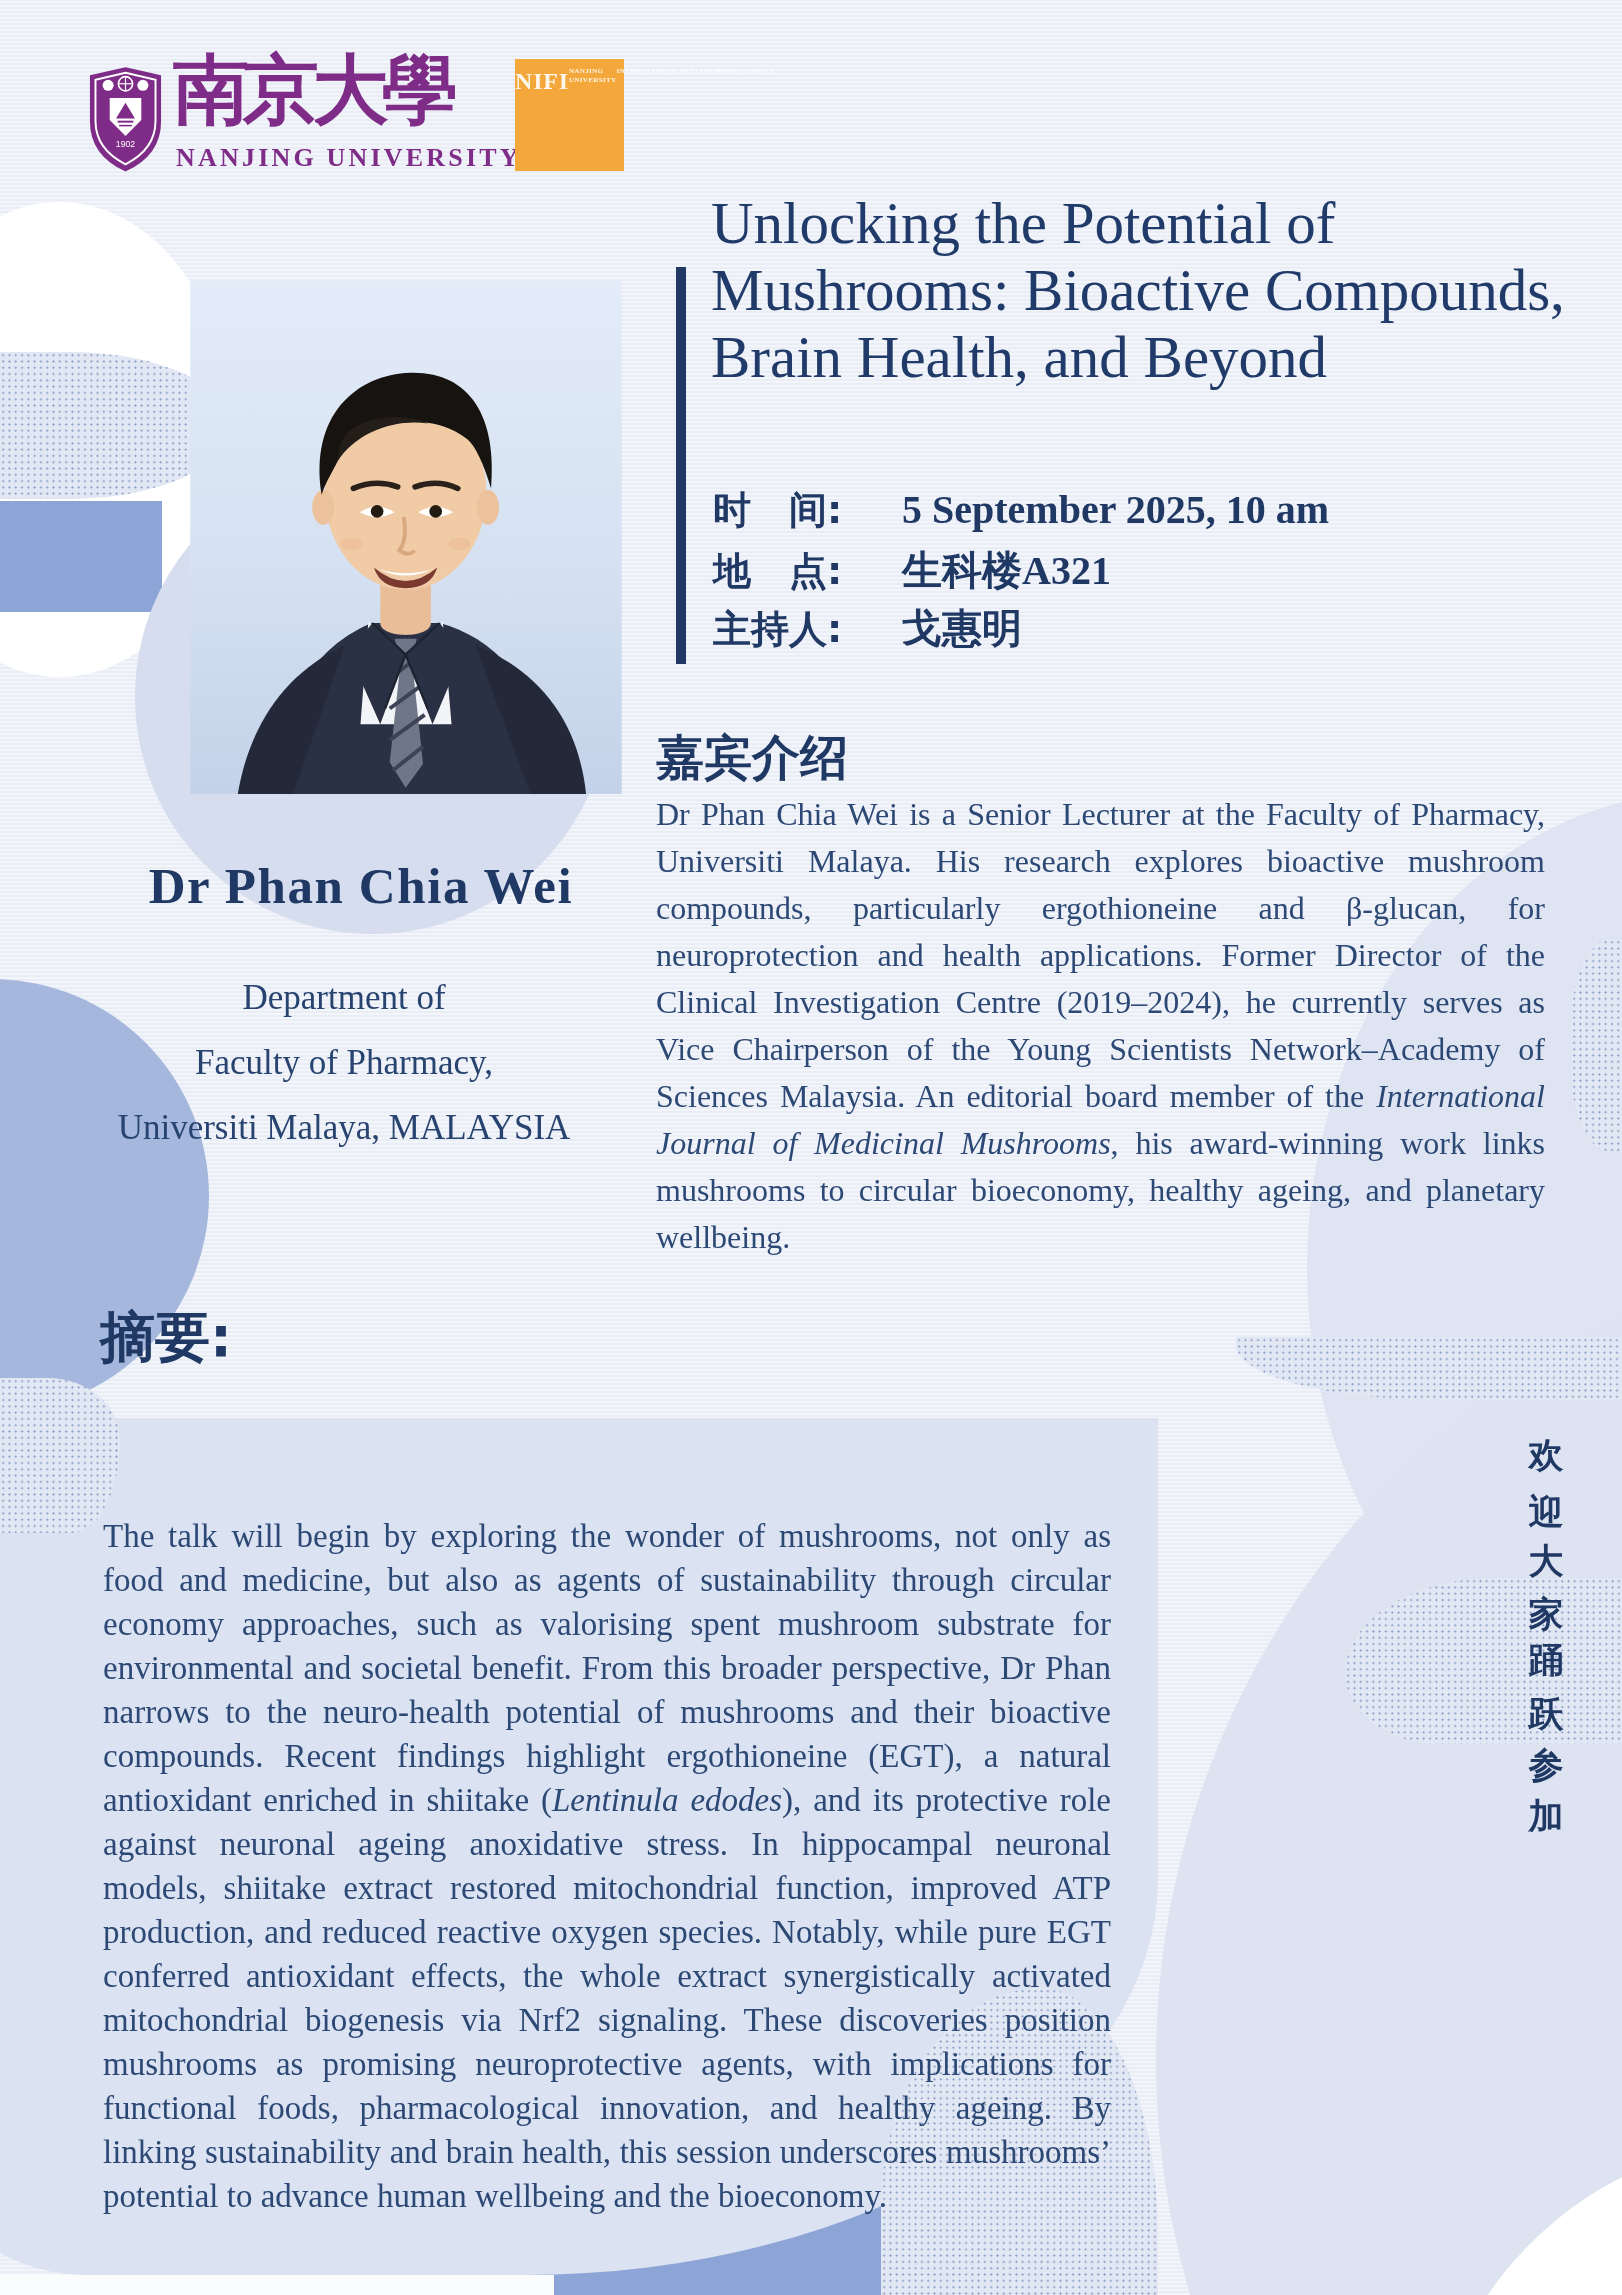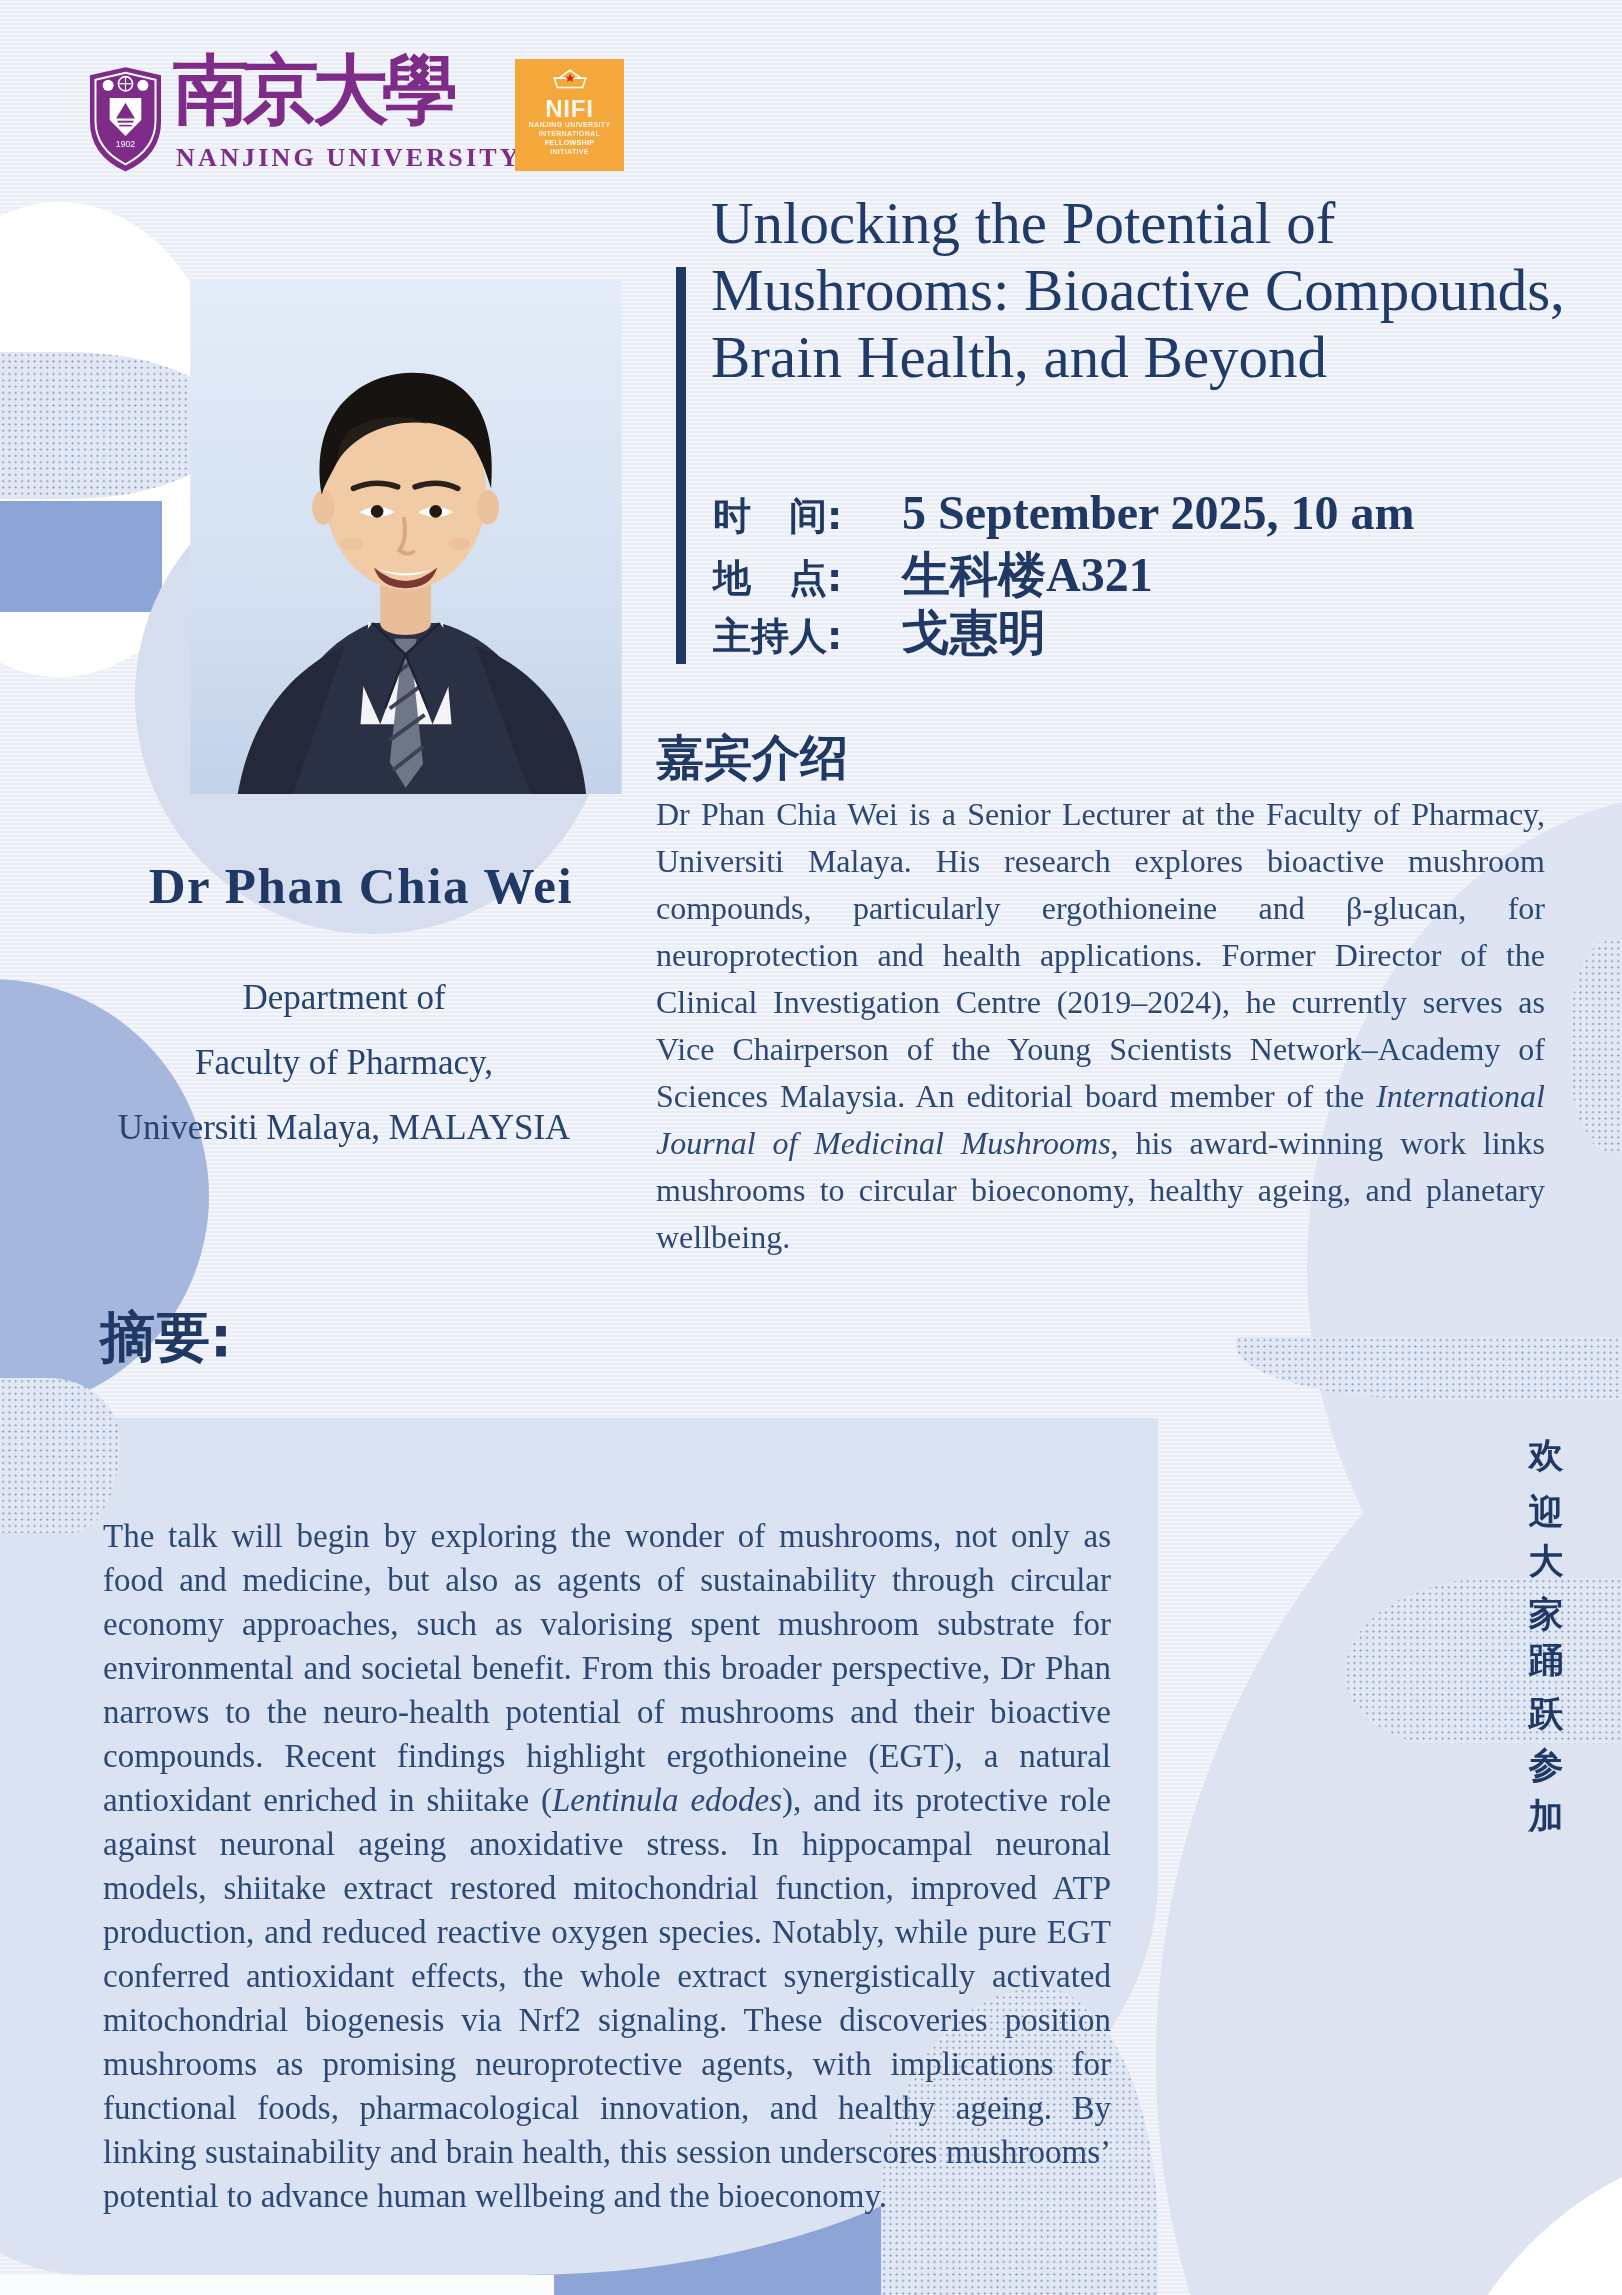--- a/index.html
+++ b/index.html
@@ -33,33 +33,33 @@
     border-bottom-right-radius:634px 396px;border-bottom-left-radius:135px 95px;}
   .deco-dot-strip-bottom{left:881px;top:1988px;width:277px;height:307px;border-top-left-radius:174px 238px;border-top-right-radius:127px 269px;}
   .deco-white-corner{left:1426px;top:2139px;width:713px;height:713px;border-radius:50%;background:#FFFFFF;}
   .deco-white-strip-bottom{left:0;top:2275px;width:554px;height:20.6px;background:#FBFCFE;}
   
   .nju-cn{left:173px;top:46px;width:285px;font-family:"DejaVu Serif","Liberation Serif",serif;
     font-weight:bold;font-size:76px;line-height:87px;letter-spacing:-6.3px;color:#7E2C87;white-space:nowrap;}
   .nju-en{left:176px;top:143px;font-family:"Liberation Serif",serif;font-weight:bold;
     font-size:26px;letter-spacing:3.2px;color:#7E2C87;white-space:nowrap;}
   .nifi-badge{left:515px;top:59px;width:109px;height:112px;background:#F4A83C;
-    display:flex;flex-direction:column;align-items:center;padding-top:8px;box-sizing:border-box;
-    font-family:Liberation Sans, sans-serif;}
+    display:flex;align-items:flex-start;padding-top:8px;box-sizing:border-box;
+    font-family:Liberation Serif, serif;}
   .nifi-acronym{color:#FDF6EA;font-weight:bold;font-size:24px;line-height:25px;letter-spacing:0.8px;margin-top:1.6px;}
   .nifi-line{color:rgba(255,255,255,.85);font-size:7.1px;line-height:9px;letter-spacing:0.3px;font-weight:bold;}
   .nifi-line.strong{color:#FFFFFF;}
   
   .title-bar{left:676px;top:267px;width:10.3px;height:397px;background:#1F3864;}
   .page-title{left:711px;top:190px;width:859px;font-size:59px;line-height:67px;color:#203B69;}
   .details{left:713px;top:485px;width:871px;}
   .detail-row{display:flex;align-items:baseline;height:58px;}
   .detail-label{width:189px;font-family:"DejaVu Sans","Liberation Sans",sans-serif;
     font-weight:bold;font-size:38px;color:#1F3864;white-space:nowrap;}
-  .detail-value{font-weight:bold;font-size:48px;color:#1F3864;white-space:nowrap;
+  .detail-value{font-weight:bold;font-size:40px;color:#1F3864;white-space:nowrap;
     font-family:"Liberation Serif","DejaVu Serif",serif;}
   
   .photo-frame{left:190px;top:281px;width:432px;height:513px;}
   .speaker-name{left:72px;top:857px;width:578px;text-align:center;font-weight:bold;
     font-size:51px;color:#1F3864;letter-spacing:1.6px;}
   .affiliation{left:55px;top:965px;width:578px;text-align:center;font-size:35px;
     line-height:65px;color:#27436F;}
   
   .bio-heading{left:656px;top:726px;font-family:"DejaVu Sans","Liberation Sans",sans-serif;
     font-weight:bold;font-size:48px;color:#1F3864;}

